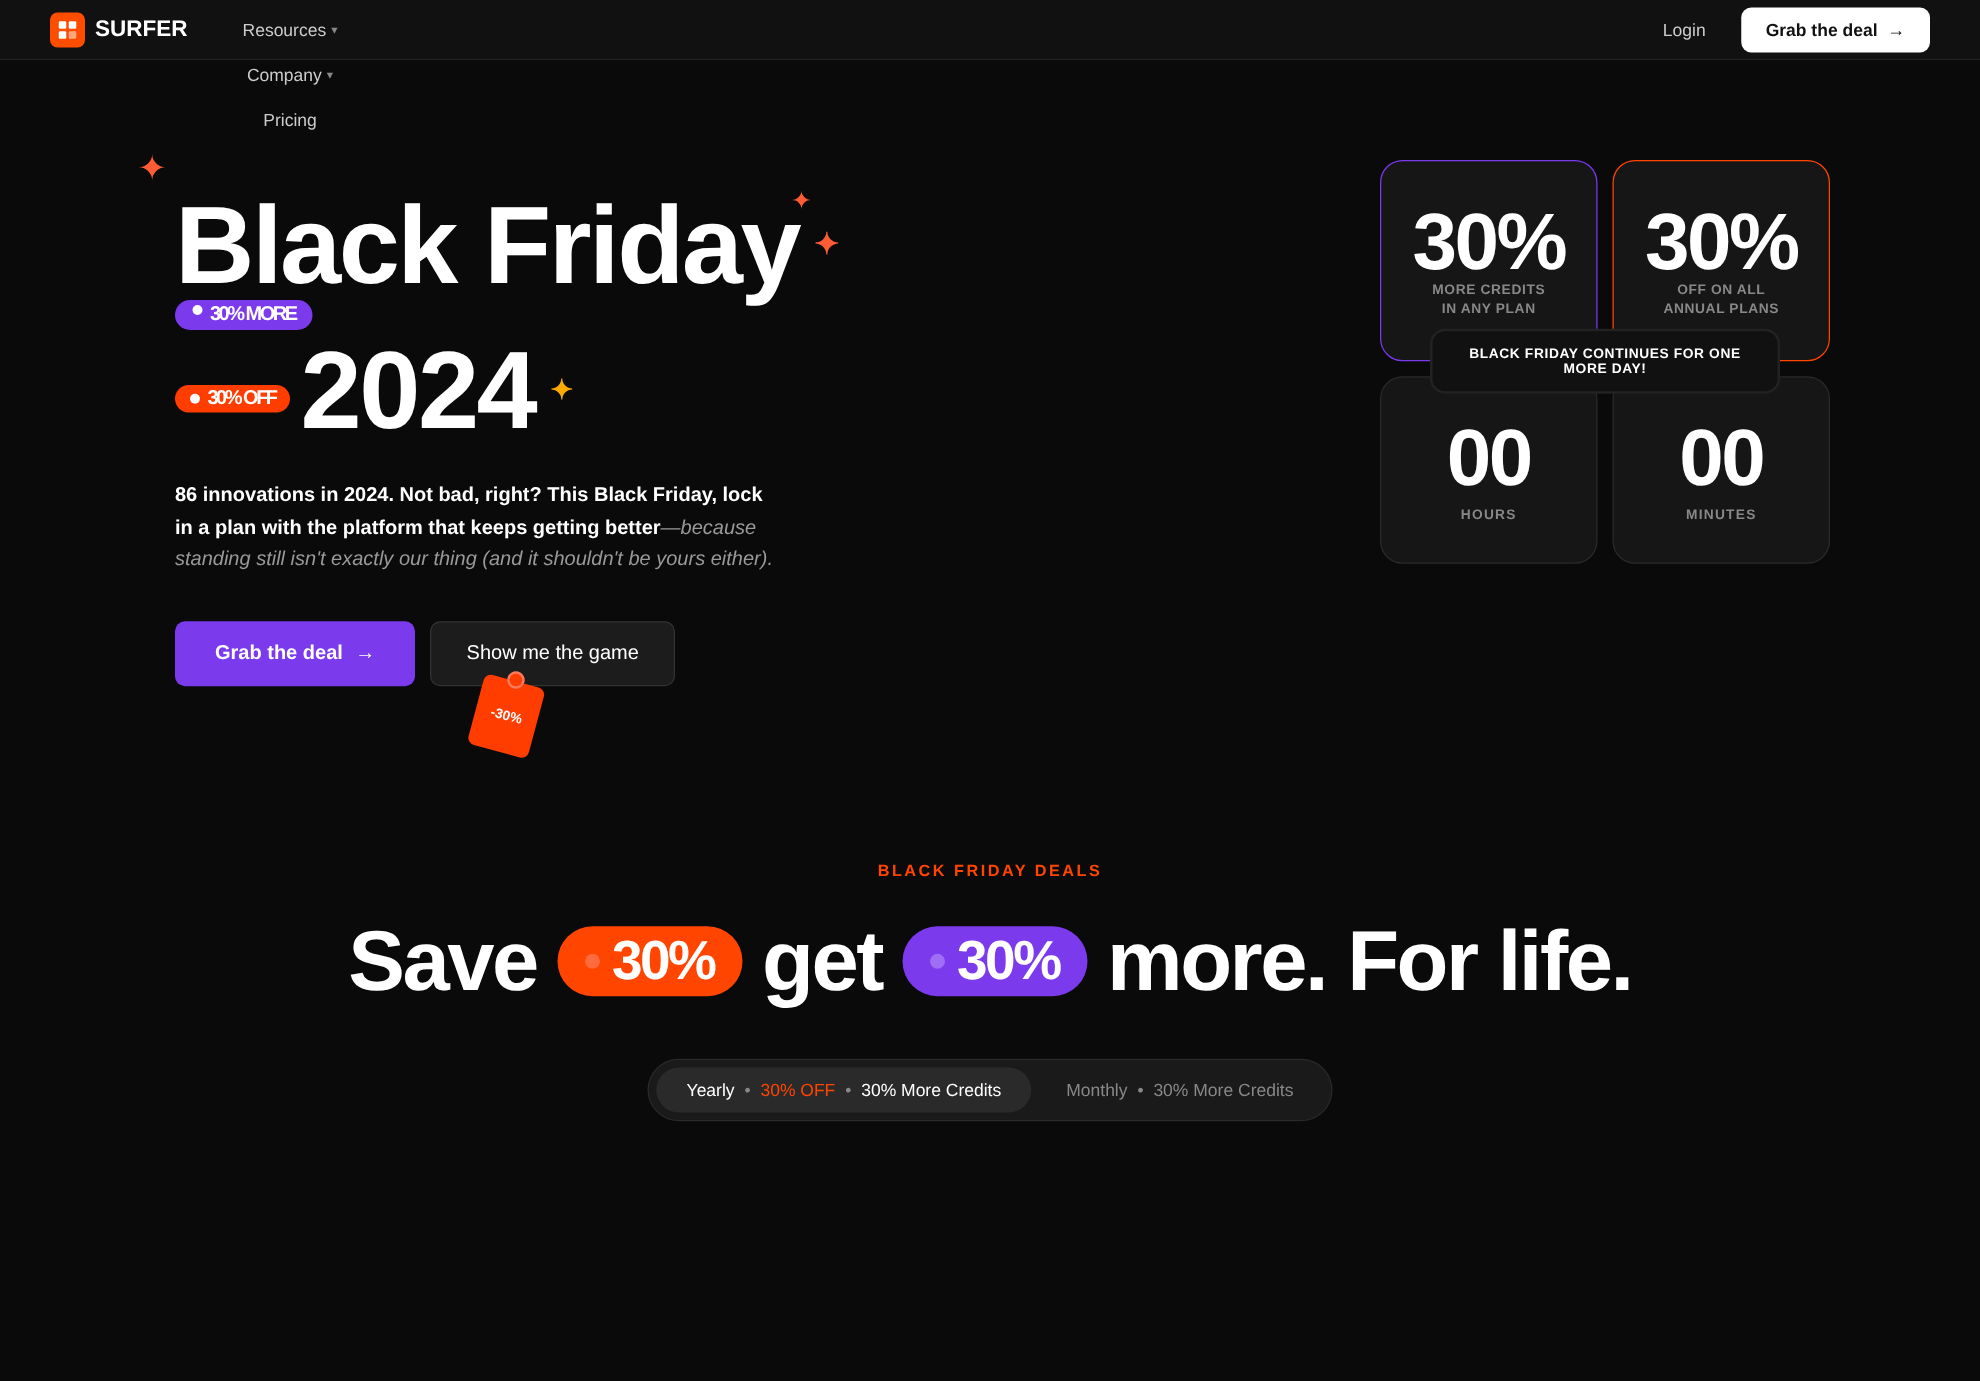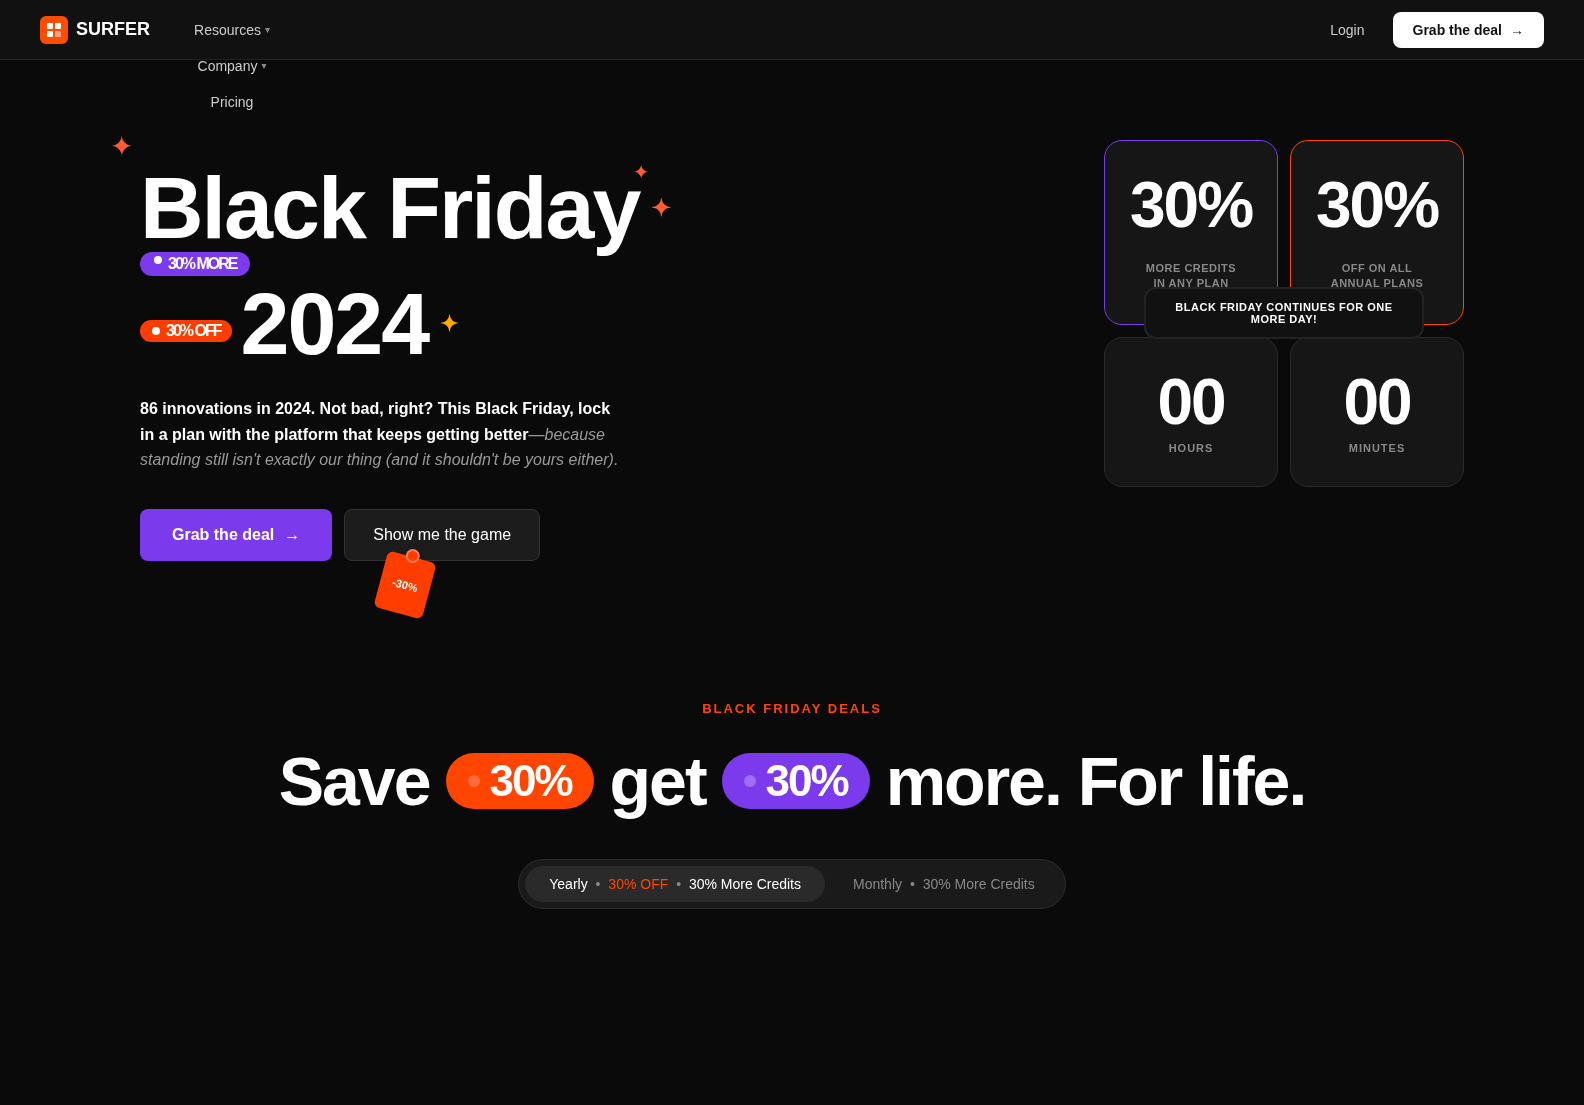--- a/index.html
+++ b/index.html
@@ -10,21 +10,21 @@
       min-height: 1105px;
       overflow-x: hidden;
     }
 
     
     .navbar {
       display: flex;
       align-items: center;
       justify-content: space-between;
       padding: 0 40px;
-      height: 60px;
+      height: 48px;
       background: #111;
       border-bottom: 1px solid #222;
       position: sticky;
       top: 0;
       z-index: 100;
     }
     .navbar-left {
       display: flex;
       align-items: center;
       gap: 32px;
@@ -291,21 +291,21 @@
       color: #888;
       letter-spacing: 1px;
       margin-top: 8px;
       text-align: center;
     }
     .countdown-label-multi {
       font-size: 11px;
       font-weight: 700;
       color: #888;
       letter-spacing: 0.5px;
-      margin-top: 24px;
+      margin-top: 0;
       text-align: center;
       line-height: 1.4;
     }
 
     .bf-banner {
       position: absolute;
       top: 50%;
       left: 50%;
       transform: translate(-50%, -50%);
       z-index: 10;

